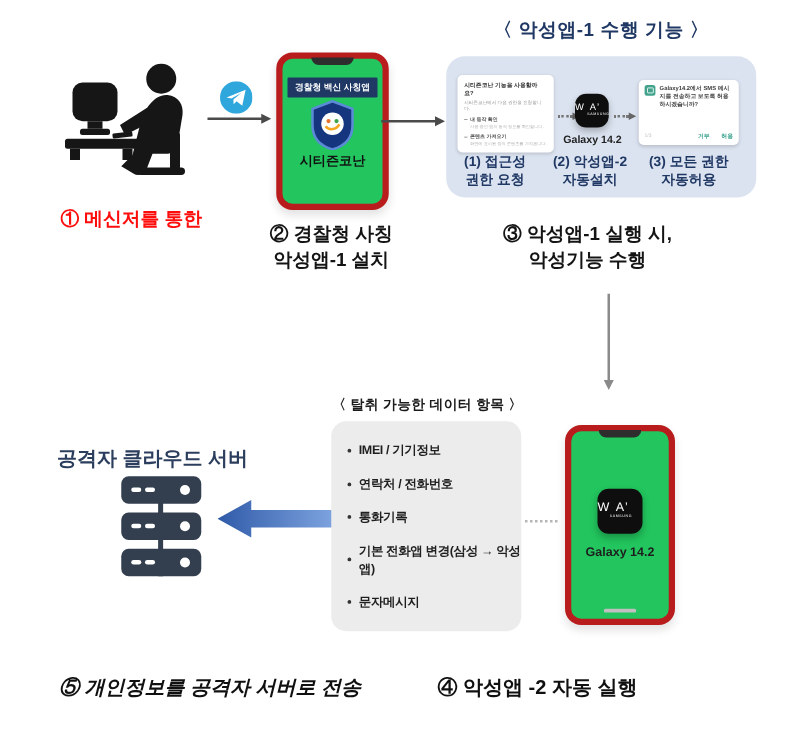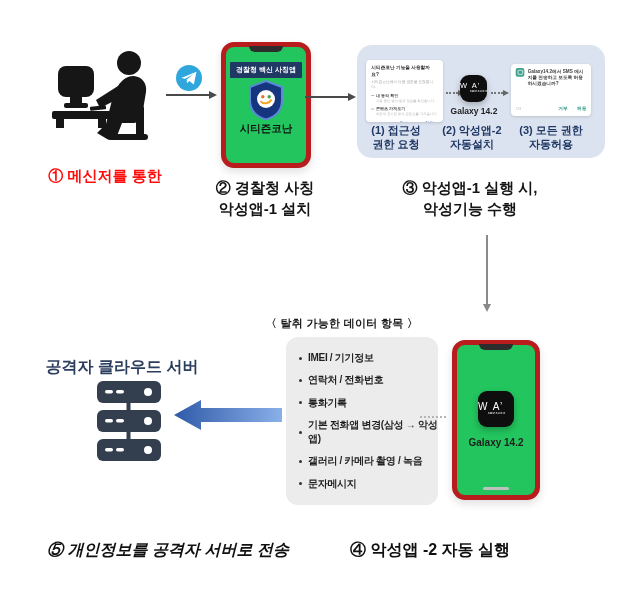--- a/index.html
+++ b/index.html
@@ -56,21 +56,21 @@
   .wa-icon{background:#0e0e0e;border-radius:9px;display:flex;flex-direction:column;align-items:flex-start;
            justify-content:center;color:#fff;box-shadow:0 3px 6px rgba(0,0,0,.25);}
   .wa-letters{font-weight:300;letter-spacing:1.5px;}
   .wa-brand{font-size:6px;letter-spacing:1px;transform:scale(.48);transform-origin:center top;white-space:nowrap;}
   .cap{position:absolute;font-size:11px;line-height:13.5px;font-weight:bold;color:#203864;text-align:center;}
   .galaxy-sm{position:absolute;font-size:8.5px;font-weight:bold;color:#222;text-align:center;}
   
   .srv-label{position:absolute;font-size:16px;font-weight:bold;color:#2c3e5d;text-align:center;}
   .data-title{position:absolute;font-size:11px;font-weight:bold;color:#1b1b1b;text-align:center;letter-spacing:.3px;}
   .data-panel{position:absolute;background:#ececec;border-radius:12px;display:flex;flex-direction:column;
-              justify-content:space-around;padding:10px 0 10px 13px;box-sizing:border-box;margin-left:21px;}
+              justify-content:space-around;padding:10px 0 10px 13px;box-sizing:border-box;}
   .data-item{display:flex;align-items:center;font-size:10px;font-weight:bold;color:#1f1f1f;letter-spacing:-.3px;}
   .bullet{width:3px;height:3px;border-radius:50%;background:#333;margin-right:6px;flex:none;}
   .phone2-label{margin-top:7px;text-align:center;font-size:10px;font-weight:bold;color:#1e1e1e;}
   .bot-label{position:absolute;font-size:16px;font-weight:bold;color:#101010;text-align:center;}
 </style>
 </head>
 <body>
 
 <div id="stage">
 
@@ -106,20 +106,21 @@
       <circle cx="18" cy="19" r="9" fill="#fff"></circle>
       <path d="M12.5 21 c2.5 3.5 8.5 3 11 -1.5" stroke="#f5a623" stroke-width="2" fill="none"></path>
       <circle cx="14.8" cy="16.8" r="1.7" fill="#e8712e"></circle>
       <circle cx="21.2" cy="16.8" r="1.7" fill="#3fa34d"></circle>
     </svg>
     <div class="appname">시티즌코난</div>
   </div>
 
   <div class="harrow" style="left:305px;top:96px;width:44px;"></div>
 
+  <div class="fn-title ctr" style="left:357px;top:15px;width:248px;">〈  악성앱-1 수행 기능  〉</div>
 
   <div class="fn-panel" style="left:357px;top:45px;width:248px;height:113px;">
 
     <div class="mini-card" style="left:9px;top:15px;width:77px;height:62px;">
       <div class="scalewrap d1">
         <div class="d1-title">시티즌코난 기능을 사용할까요?</div>
         <div class="d1-sub">시티즌코난에서 다음 권한을 요청합니다.</div>
         <div class="d1-item">
             <span class="d1-dash"></span>
           <span class="d1-name">내 동작 확인</span>
@@ -235,24 +236,20 @@
     <div class="data-item">
         <span class="bullet"></span>
         <span>통화기록</span>
       </div>
     <div class="data-item">
         <span class="bullet"></span>
         <span>기본 전화앱 변경(삼성 → 악성앱)</span>
       </div>
     <div class="data-item">
         <span class="bullet"></span>
-        <span>갤러리 / 카메라 촬영 / 녹음</span>
-      </div>
-    <div class="data-item">
-        <span class="bullet"></span>
         <span>문자메시지</span>
       </div>
   </div>
 
   <div class="dotline" style="left:420px;top:416px;"></div>
 
   <div class="phone" style="left:452px;top:340px;width:78px;height:150px;">
     <div class="notch"></div>
     <div class="wa-icon abs" style="left:50%;top:46px;transform:translateX(-50%);width:36px;height:36px;">
       <div class="wa-letters" style="font-size:10px;">W A’</div>

